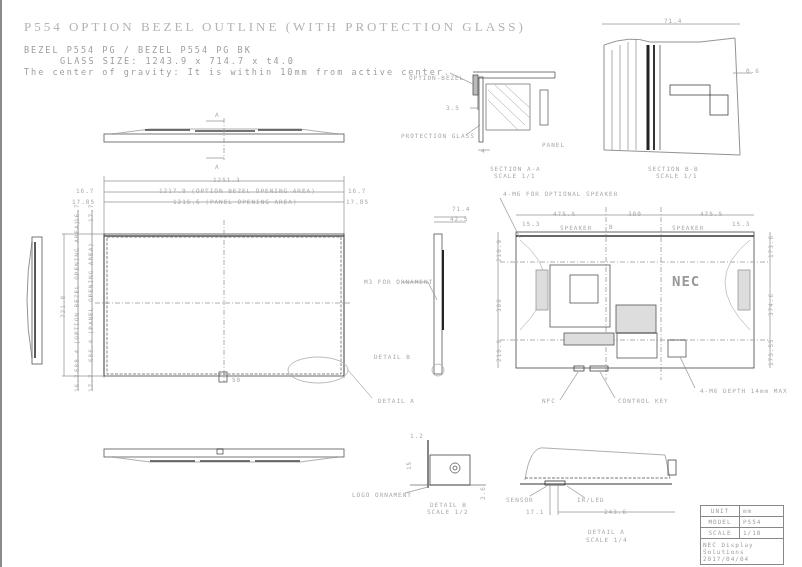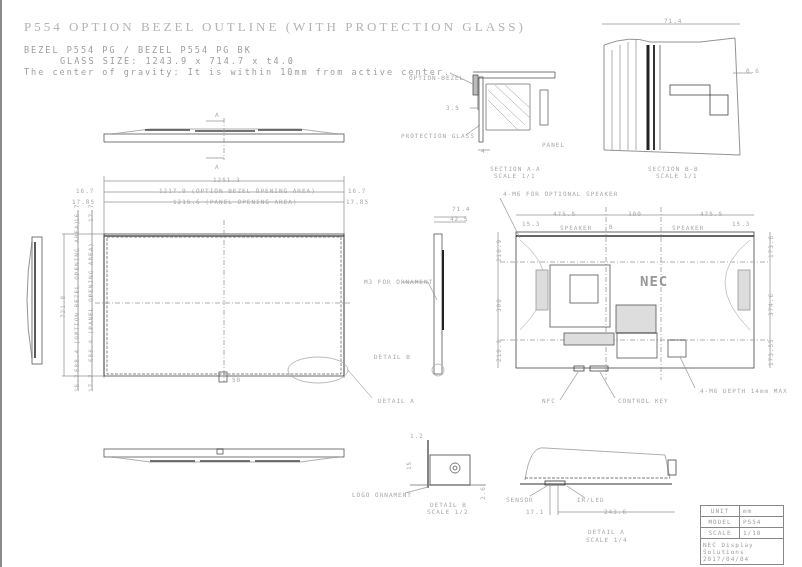--- a/index.html
+++ b/index.html
@@ -201,21 +201,21 @@
 
 <div class="t small" style="left:503px;top:189px;">4-M6 FOR OPTIONAL SPEAKER</div>
 <div class="t small" style="left:553px;top:209px;">475.5</div>
 <div class="t small" style="left:628px;top:209px;">300</div>
 <div class="t small" style="left:700px;top:209px;">475.5</div>
 <div class="t small" style="left:522px;top:219px;">15.3</div>
 <div class="t small" style="left:732px;top:219px;">15.3</div>
 <div class="t small" style="left:560px;top:223px;">SPEAKER</div>
 <div class="t small" style="left:672px;top:223px;">SPEAKER</div>
 <div class="t small" style="left:609px;top:222px;">B</div>
-<div class="t" style="left:604px;top:277px;font-size:14px;letter-spacing:1px;color:#999;font-weight:bold;padding-left:36px;">NEC</div>
+<div class="t" style="left:636px;top:277px;font-size:14px;letter-spacing:1px;color:#999;font-weight:bold;padding-left:36px;">NEC</div>
 <div class="t small vert" style="left:494px;top:262px;">210.9</div>
 <div class="t small vert" style="left:494px;top:312px;">300</div>
 <div class="t small vert" style="left:494px;top:362px;">210.9</div>
 <div class="t small vert" style="left:766px;top:258px;">173.6</div>
 <div class="t small vert" style="left:766px;top:316px;">374.6</div>
 <div class="t small vert" style="left:766px;top:366px;">173.55</div>
 <div class="t small" style="left:542px;top:396px;">NFC</div>
 <div class="t small" style="left:618px;top:396px;">CONTROL KEY</div>
 <div class="t small" style="left:700px;top:386px;">4-M6 DEPTH 14mm MAX</div>
 

